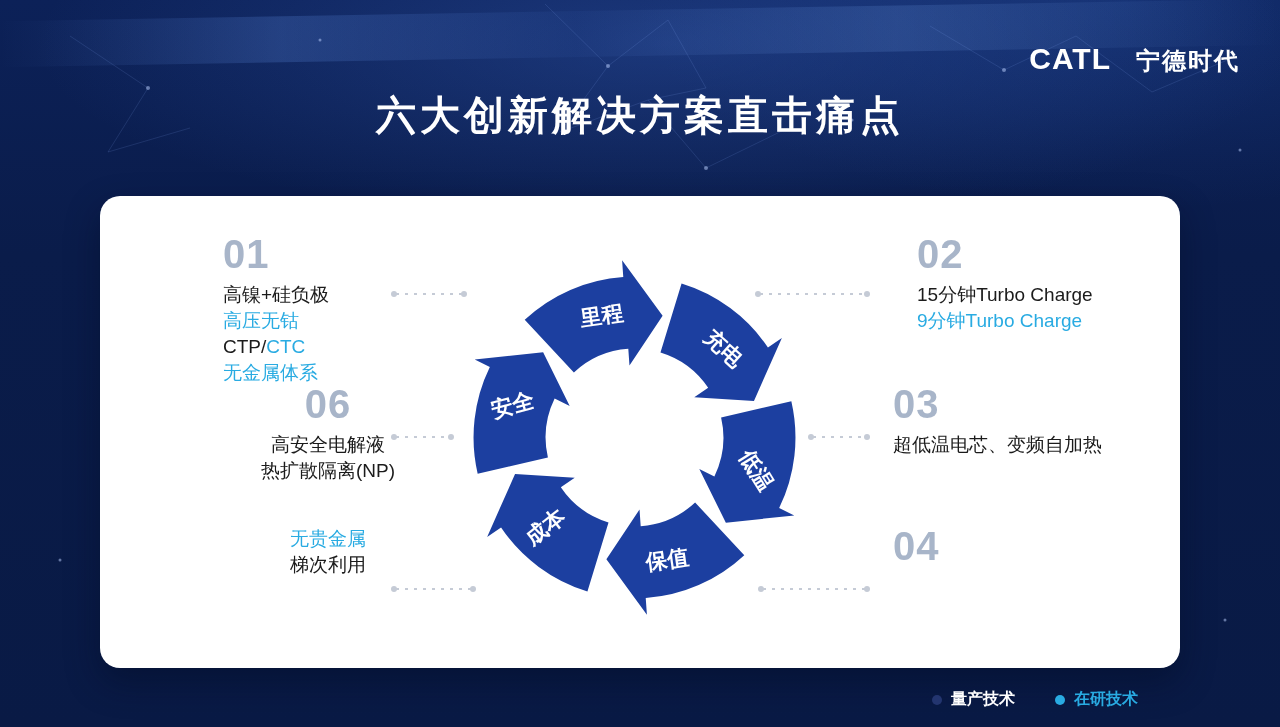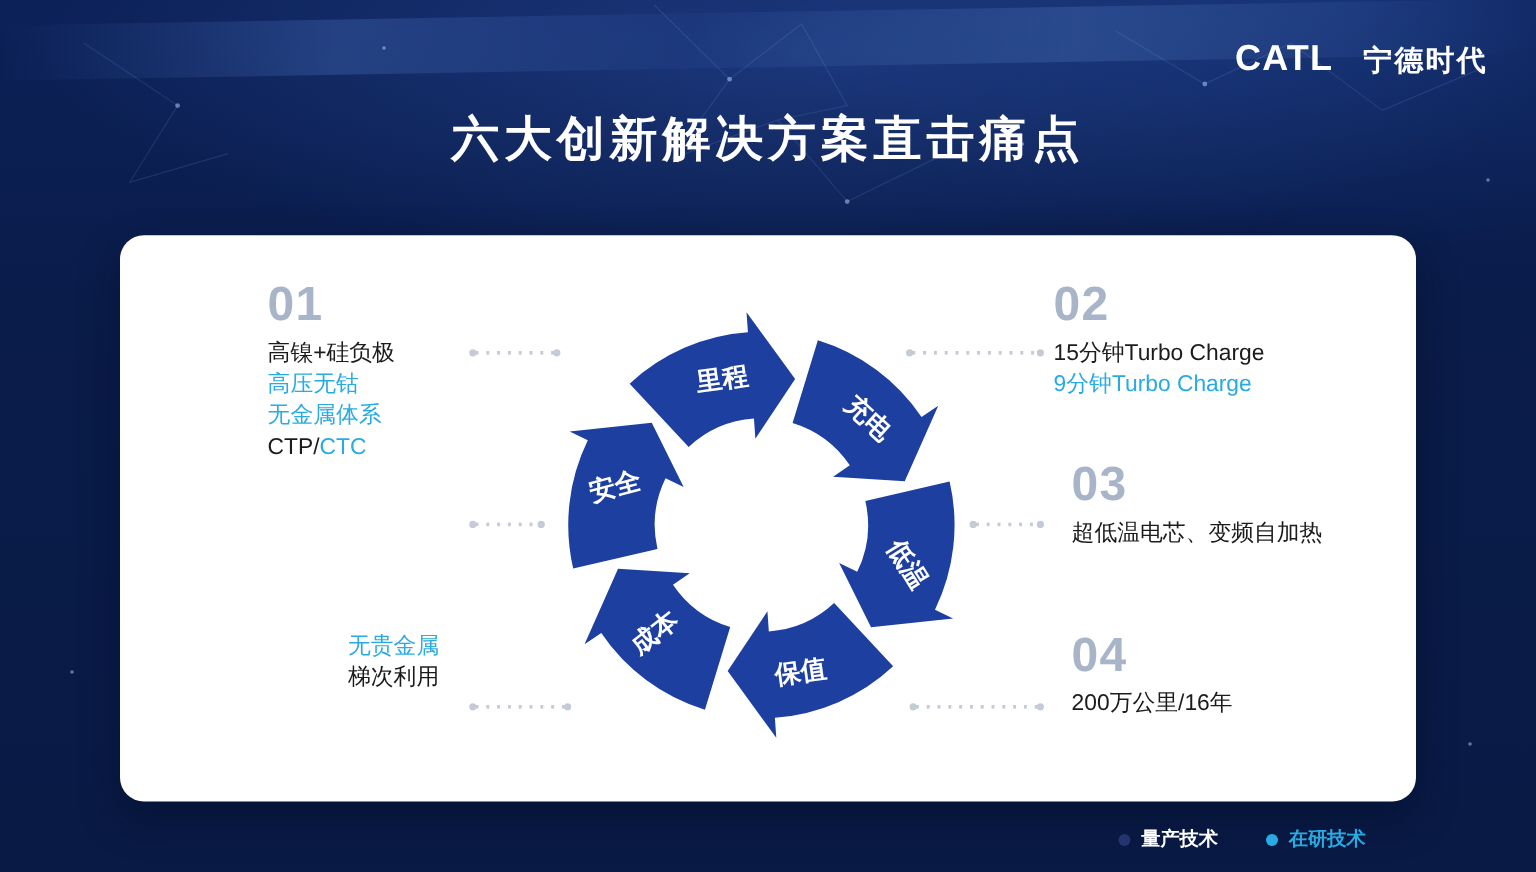--- a/index.html
+++ b/index.html
@@ -17,21 +17,21 @@
       linear-gradient(180deg,#0C2158 0%, #0A1C4A 35%, #091A45 100%);
   }
   .streak {
     position:absolute; left:0; top:10px; width:100%; height:46px; z-index:0;
     background:linear-gradient(90deg, rgba(100,150,245,0) 0%, rgba(110,160,250,.20) 22%,
       rgba(90,140,240,.05) 45%, rgba(130,180,255,.16) 70%, rgba(100,150,245,0) 100%);
     transform:skewY(-1deg);
   }
   .net { position:absolute; inset:0; width:100%; height:100%; z-index:0; }
   .logo {
-    position:absolute; top:32px; right:40px; z-index:3;
+    position:absolute; top:42px; right:40px; z-index:3;
     display:flex; align-items:baseline; gap:12px; color:#fff;
   }
   .logo-latin { font-size:30px; font-weight:800; letter-spacing:1px; }
   .logo-cn { font-size:24px; font-weight:700; letter-spacing:2px;margin-left:13px; }
   .title {
     position:absolute; top:88px; left:0; width:100%; text-align:center; z-index:2;
     color:#fff; font-size:40px; font-weight:800; letter-spacing:4px;
   }
   .card {
     position:absolute; left:100px; top:196px; width:1080px; height:472px; z-index:2;
@@ -124,39 +124,43 @@
         <text x="233.1" y="323.6" class="seg-label" text-anchor="middle" dominant-baseline="central" transform="rotate(-8 233.1 323.6)">保值</text>
         <path d="M 152.34 355.88 A 163 163 0 0 1 64.87 291.15 L 50.77 300.65 L 79.03 236.99 L 139.48 240.82 L 125.39 250.33 A 90 90 0 0 0 173.69 286.07 Z" class="seg"></path>
         <text x="109.5" y="290.5" class="seg-label" text-anchor="middle" dominant-baseline="central" transform="rotate(-38 109.5 290.5)">成本</text>
         <path d="M 41.18 236.67 A 163 163 0 0 1 53.50 128.55 L 38.22 121.09 L 107.48 113.73 L 134.39 168.00 L 119.11 160.55 A 90 90 0 0 0 112.31 220.25 Z" class="seg"></path>
         <text x="76.4" y="166.9" class="seg-label" text-anchor="middle" dominant-baseline="central" transform="rotate(-15 76.4 166.9)">安全</text>
       </svg>
   <div class="item" style="left: 123px; top: 36px; width: 210px; text-align: left;">
         <div class="item-number">01</div>
         <div class="item-line"><span class="production">高镍+硅负极</span></div>
         <div class="item-line"><span class="research">高压无钴</span></div>
+        <div class="item-line"><span class="production">CTP/</span><span class="research">CTC</span></div>
         <div class="item-line"><span class="research">无金属体系</span></div>
-        <div class="item-line"><span class="production">CTP/</span><span class="research">CTC</span></div>
       </div>
-      <div class="item" style="left: 778px; top: 36px; width: 300px; text-align: left;">
+      <div class="item" style="left: 817px; top: 36px; width: 300px; text-align: left;">
         <div class="item-number">02</div>
         <div class="item-line"><span class="production">15分钟Turbo Charge</span></div>
         <div class="item-line"><span class="research">9分钟Turbo Charge</span></div>
       </div>
       <div class="item" style="left: 793px; top: 186px; width: 300px; text-align: left;">
         <div class="item-number">03</div>
         <div class="item-line"><span class="production">超低温电芯、变频自加热</span></div>
       </div>
       <div class="item" style="left: 793px; top: 328px; width: 300px; text-align: left;">
         <div class="item-number">04</div>
-        <div class="item-line"><span class="production">200万公里/16年</span></div>
       </div>
       <div class="item" style="left: 123px; top: 330px; width: 210px; text-align: center;">
         <div class="item-line"><span class="research">无贵金属</span></div>
         <div class="item-line"><span class="production">梯次利用</span></div>
+      </div>
+      <div class="item" style="left: 123px; top: 186px; width: 210px; text-align: center;">
+        <div class="item-number">06</div>
+        <div class="item-line"><span class="production">高安全电解液</span></div>
+        <div class="item-line"><span class="production">热扩散隔离(NP)</span></div>
       </div>
       <div class="leader" style="left: 293px; top: 95px; width: 72px;"></div>
       <div class="leader" style="left: 657px; top: 95px; width: 111px;"></div>
       <div class="leader" style="left: 293px; top: 238px; width: 59px;"></div>
       <div class="leader" style="left: 710px; top: 238px; width: 58px;"></div>
       <div class="leader" style="left: 293px; top: 390px; width: 81px;"></div>
       <div class="leader" style="left: 660px; top: 390px; width: 108px;"></div>
     </div>
 
   <div class="legend">

